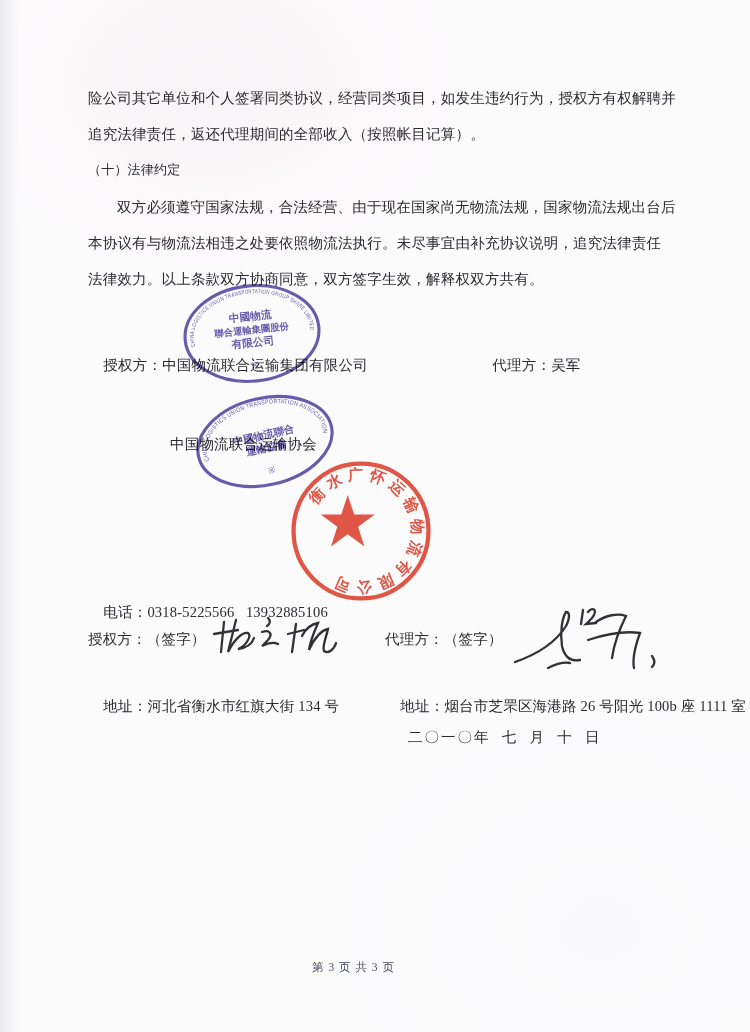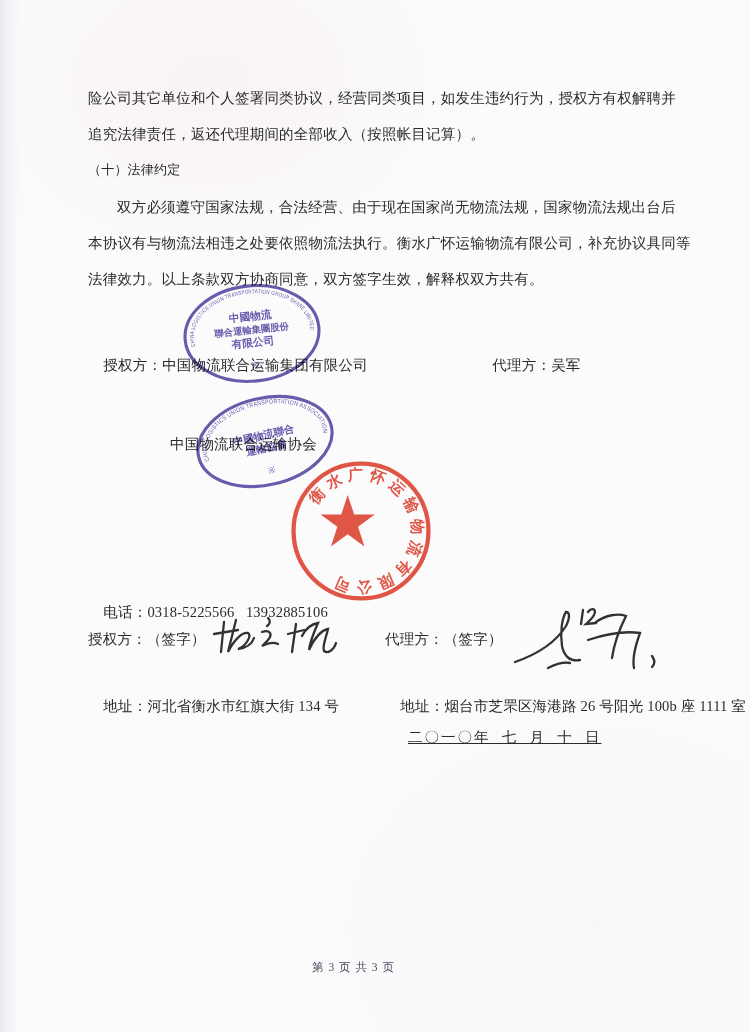--- a/index.html
+++ b/index.html
@@ -24,21 +24,21 @@
 </head>
 <body>
 
 <div class="paper">
   <div class="scan-edge"></div>
 
   <div class="row" style="top:124px;left:88px;">追究法律责任，返还代理期间的全部收入（按照帐目记算）。</div>
   <div class="row" style="top:88px;left:88px;">险公司其它单位和个人签署同类协议，经营同类项目，如发生违约行为，授权方有权解聘并</div>
   <div class="row heading" style="top:160px;left:88px;">（十）法律约定</div>
   <div class="row" style="top:197px;left:117px;">双方必须遵守国家法规，合法经营、由于现在国家尚无物流法规，国家物流法规出台后</div>
-  <div class="row" style="top:233px;left:88px;">本协议有与物流法相违之处要依照物流法执行。衡水广怀运输物流有限公司，补充协议具同等</div>
+  <div class="row" style="top:233px;left:88px;">本协议有与物流法相违之处要依照物流法执行。未尽事宜由补充协议说明，追究法律责任</div>
   <div class="row" style="top:269px;left:88px;">法律效力。以上条款双方协商同意，双方签字生效，解释权双方共有。</div>
 
   <div class="row" style="top:335px;left:477px;">
     <span>代理方：</span><span>吴军</span>
   </div>
   <div class="row" style="top:335px;left:88px;">
     <span>授权方：</span><span>中国物流联合运输集团有限公司</span>
   </div>
 
   <div class="row" style="top:434px;left:170px;">中国物流联合运输协会</div>
@@ -50,21 +50,21 @@
   <div class="row" style="top:629px;left:88px;">授权方：（签字）</div>
   <div class="row" style="top:629px;left:385px;">代理方：（签字）</div>
 
   <div class="row" style="top:676px;left:88px;font-family:Liberation Serif, serif;">
     <span>地址：</span><span>河北省衡水市红旗大街 134 号</span>
   </div>
   <div class="row" style="top:676px;left:385px;">
     <span>地址：</span><span>烟台市芝罘区海港路 26 号阳光 100b 座 1111 室</span>
   </div>
 
-  <div class="row date-row" style="top:727px;left:408px;text-decoration:underline;">二〇一〇年  七  月  十  日</div>
+  <div class="row date-row" style="top:727px;left:408px;">二〇一〇年  七  月  十  日</div>
 
   <div class="row footer" style="top:957px;left:312px;">第 3 页 共 3 页</div>
 
   <svg class="stamp" style="left:179px;top:280px;transform:rotate(-6deg);opacity:.84;" width="146" height="107" viewBox="0 0 150 110">
     <ellipse cx="75" cy="55" rx="69" ry="49" fill="none" stroke="#4b3c9e" stroke-width="3.2"></ellipse>
     <path id="rp1" d="M 16.5,64 A 60,41 0 1 1 133.5,64" fill="none"></path>
     <text font-size="5.9" font-family="Liberation Sans, sans-serif" fill="#4b3c9e" letter-spacing=".3">
       <textPath href="#rp1" startOffset="2" textLength="170" lengthAdjust="spacingAndGlyphs">CHINA LOGISTICS UNION TRANSPORTATION GROUP SHARE LIMITED</textPath>
     </text>
     <text x="75" y="41" text-anchor="middle" font-size="11" font-weight="bold" fill="#4b3c9e">中國物流</text>

